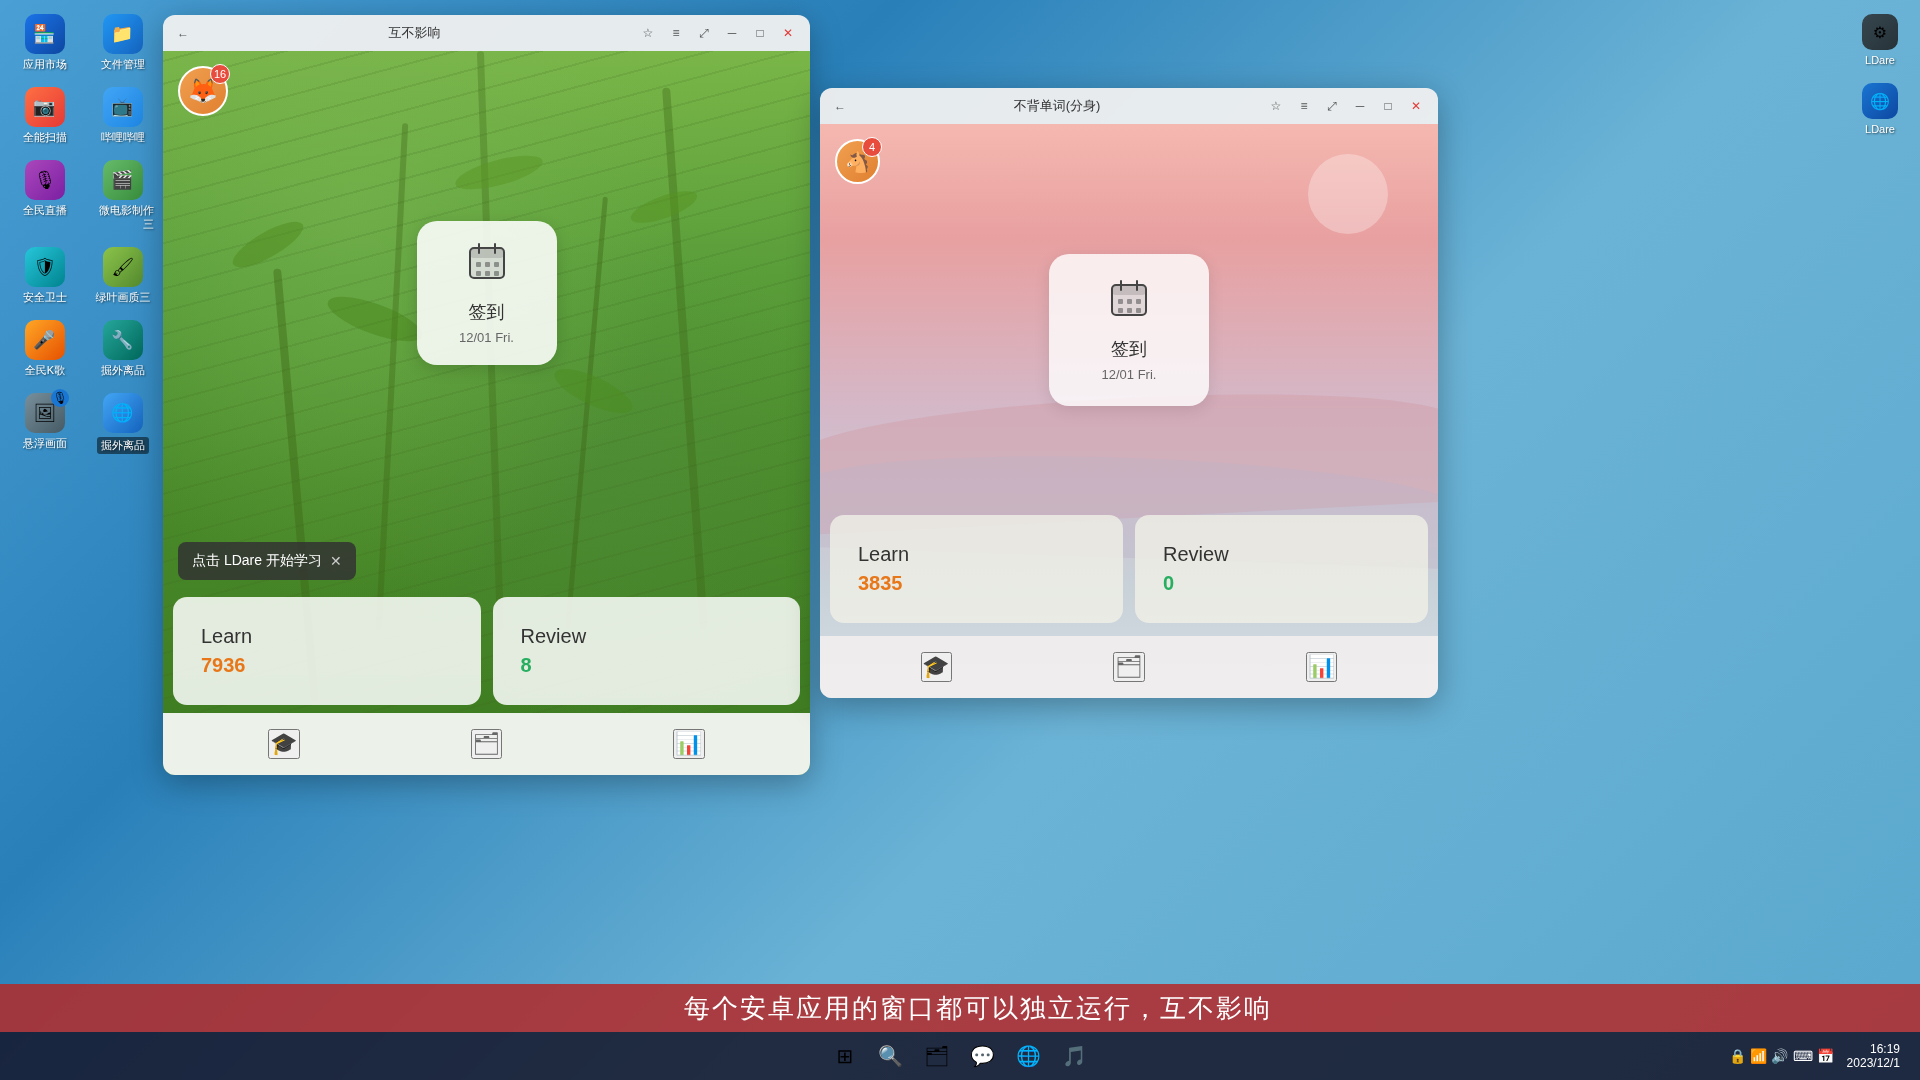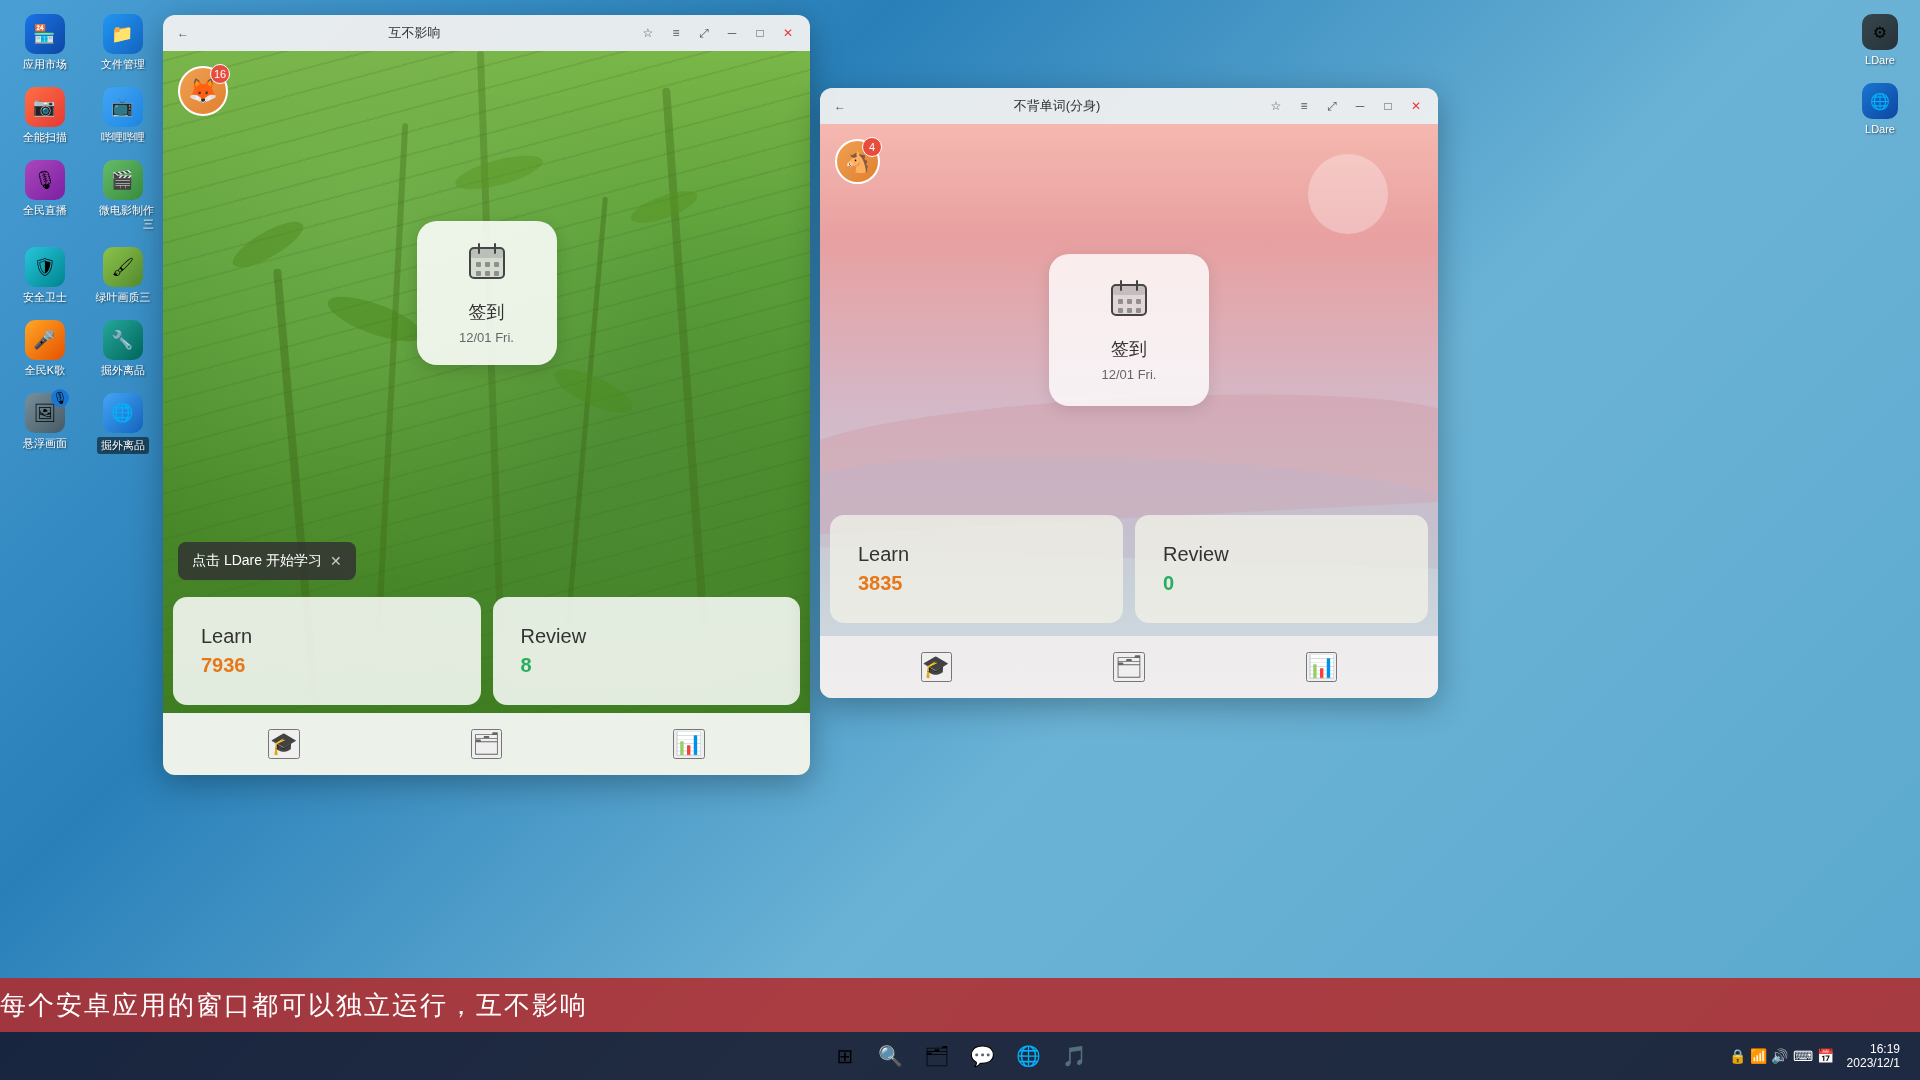--- a/index.html
+++ b/index.html
@@ -437,24 +437,26 @@
       border-radius: 6px;
       font-size: 20px;
     }
 
     
     .subtitle-banner {
       position: absolute;
       bottom: 48px;
       left: 0;
       right: 0;
-      height: 54px;
+      height: 48px;
       background: rgba(180,40,40,0.85);
       display: flex;
       align-items: center;
+      justify-content: center;
+      padding-left: 36px;
     }
 
     .subtitle-text {
       color: white;
       font-size: 26px;
       font-weight: 500;
       letter-spacing: 2px;
     }
 
     

